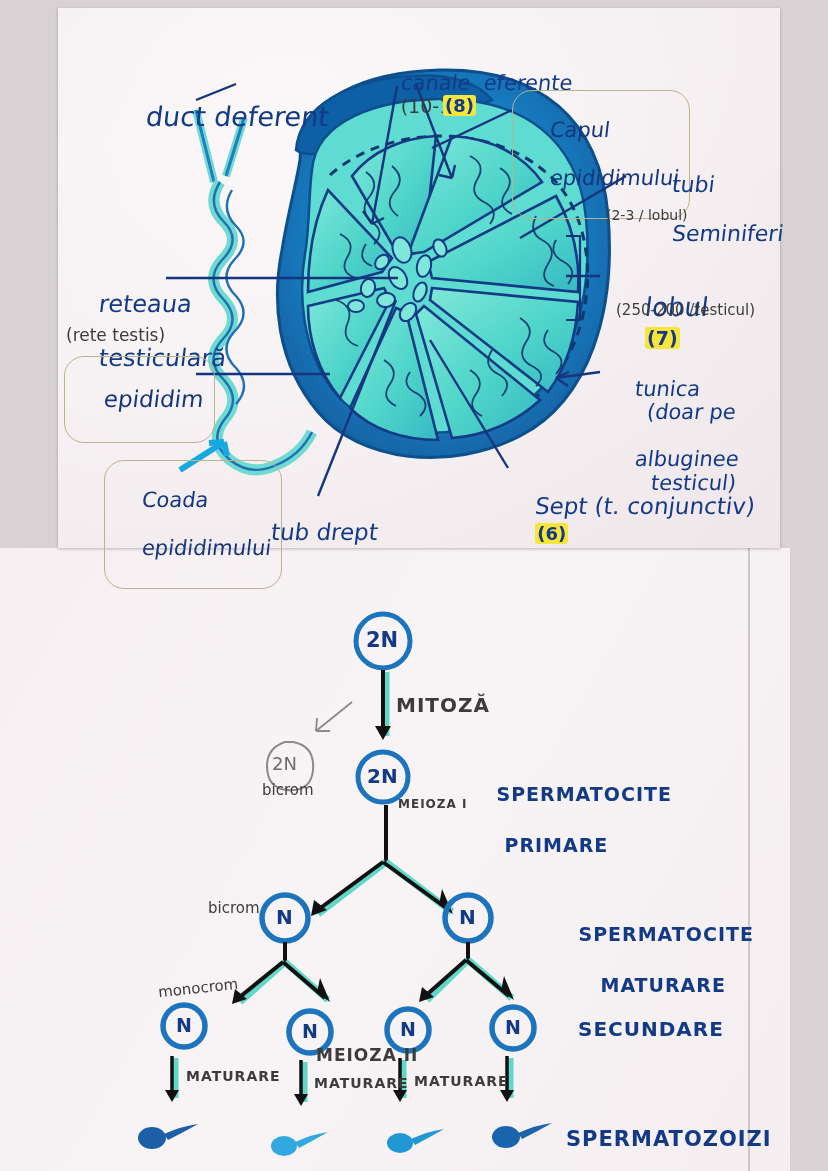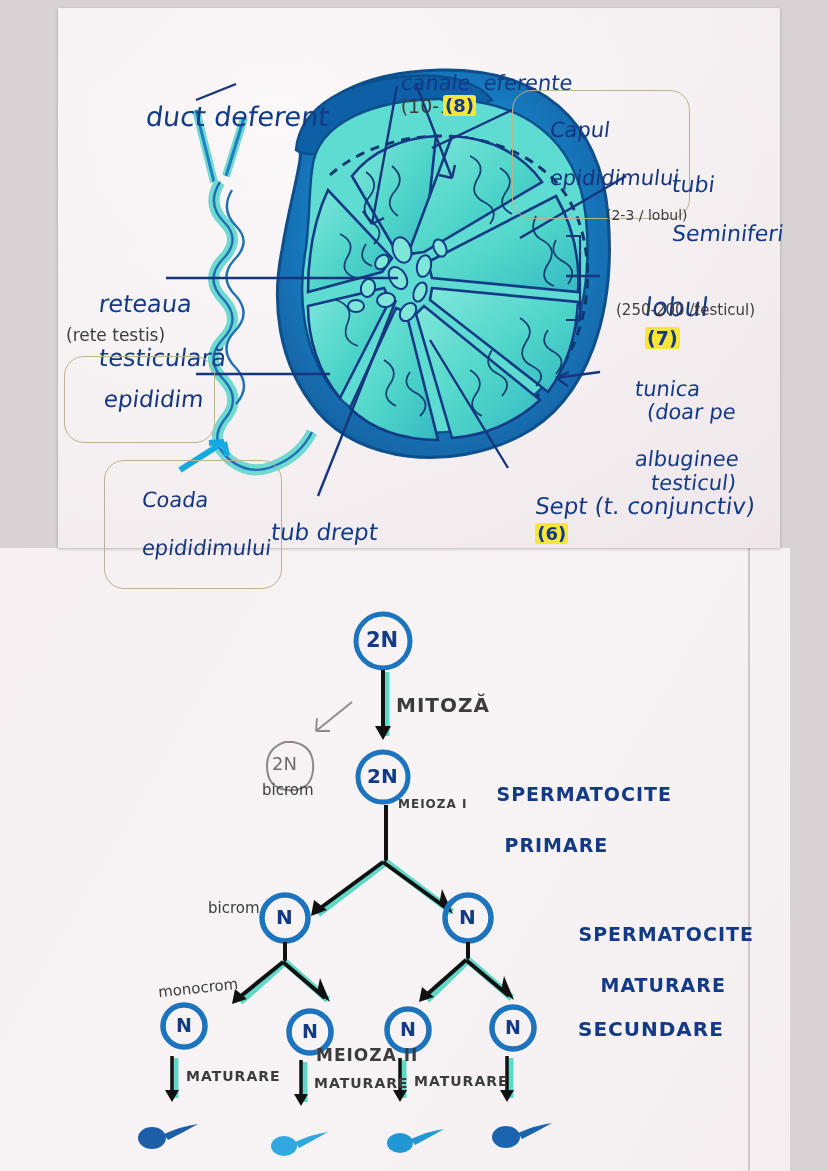--- a/index.html
+++ b/index.html
@@ -380,14 +380,15 @@
   <div class="hw" style="left:176px;top:1015px;font-size:19px;font-weight:bold;">N</div>
   <div class="hw" style="left:302px;top:1021px;font-size:19px;font-weight:bold;">N</div>
   <div class="hw" style="left:400px;top:1019px;font-size:19px;font-weight:bold;">N</div>
   <div class="hw" style="left:505px;top:1017px;font-size:19px;font-weight:bold;">N</div>
   <div class="hw caps" style="left:578px;top:1018px;font-size:20px;">SECUNDARE</div>
 
   <div class="hw hw-pencil caps" style="left:186px;top:1069px;font-size:14px;">MATURARE</div>
   <div class="hw hw-pencil caps" style="left:314px;top:1076px;font-size:14px;">MATURARE</div>
   <div class="hw hw-pencil caps" style="left:414px;top:1074px;font-size:14px;">MATURARE</div>
 
+  <div class="hw caps" style="left:566px;top:1128px;font-size:21px;">SPERMATOZOIZI</div>
 
 </div>
 
 </body></html>

